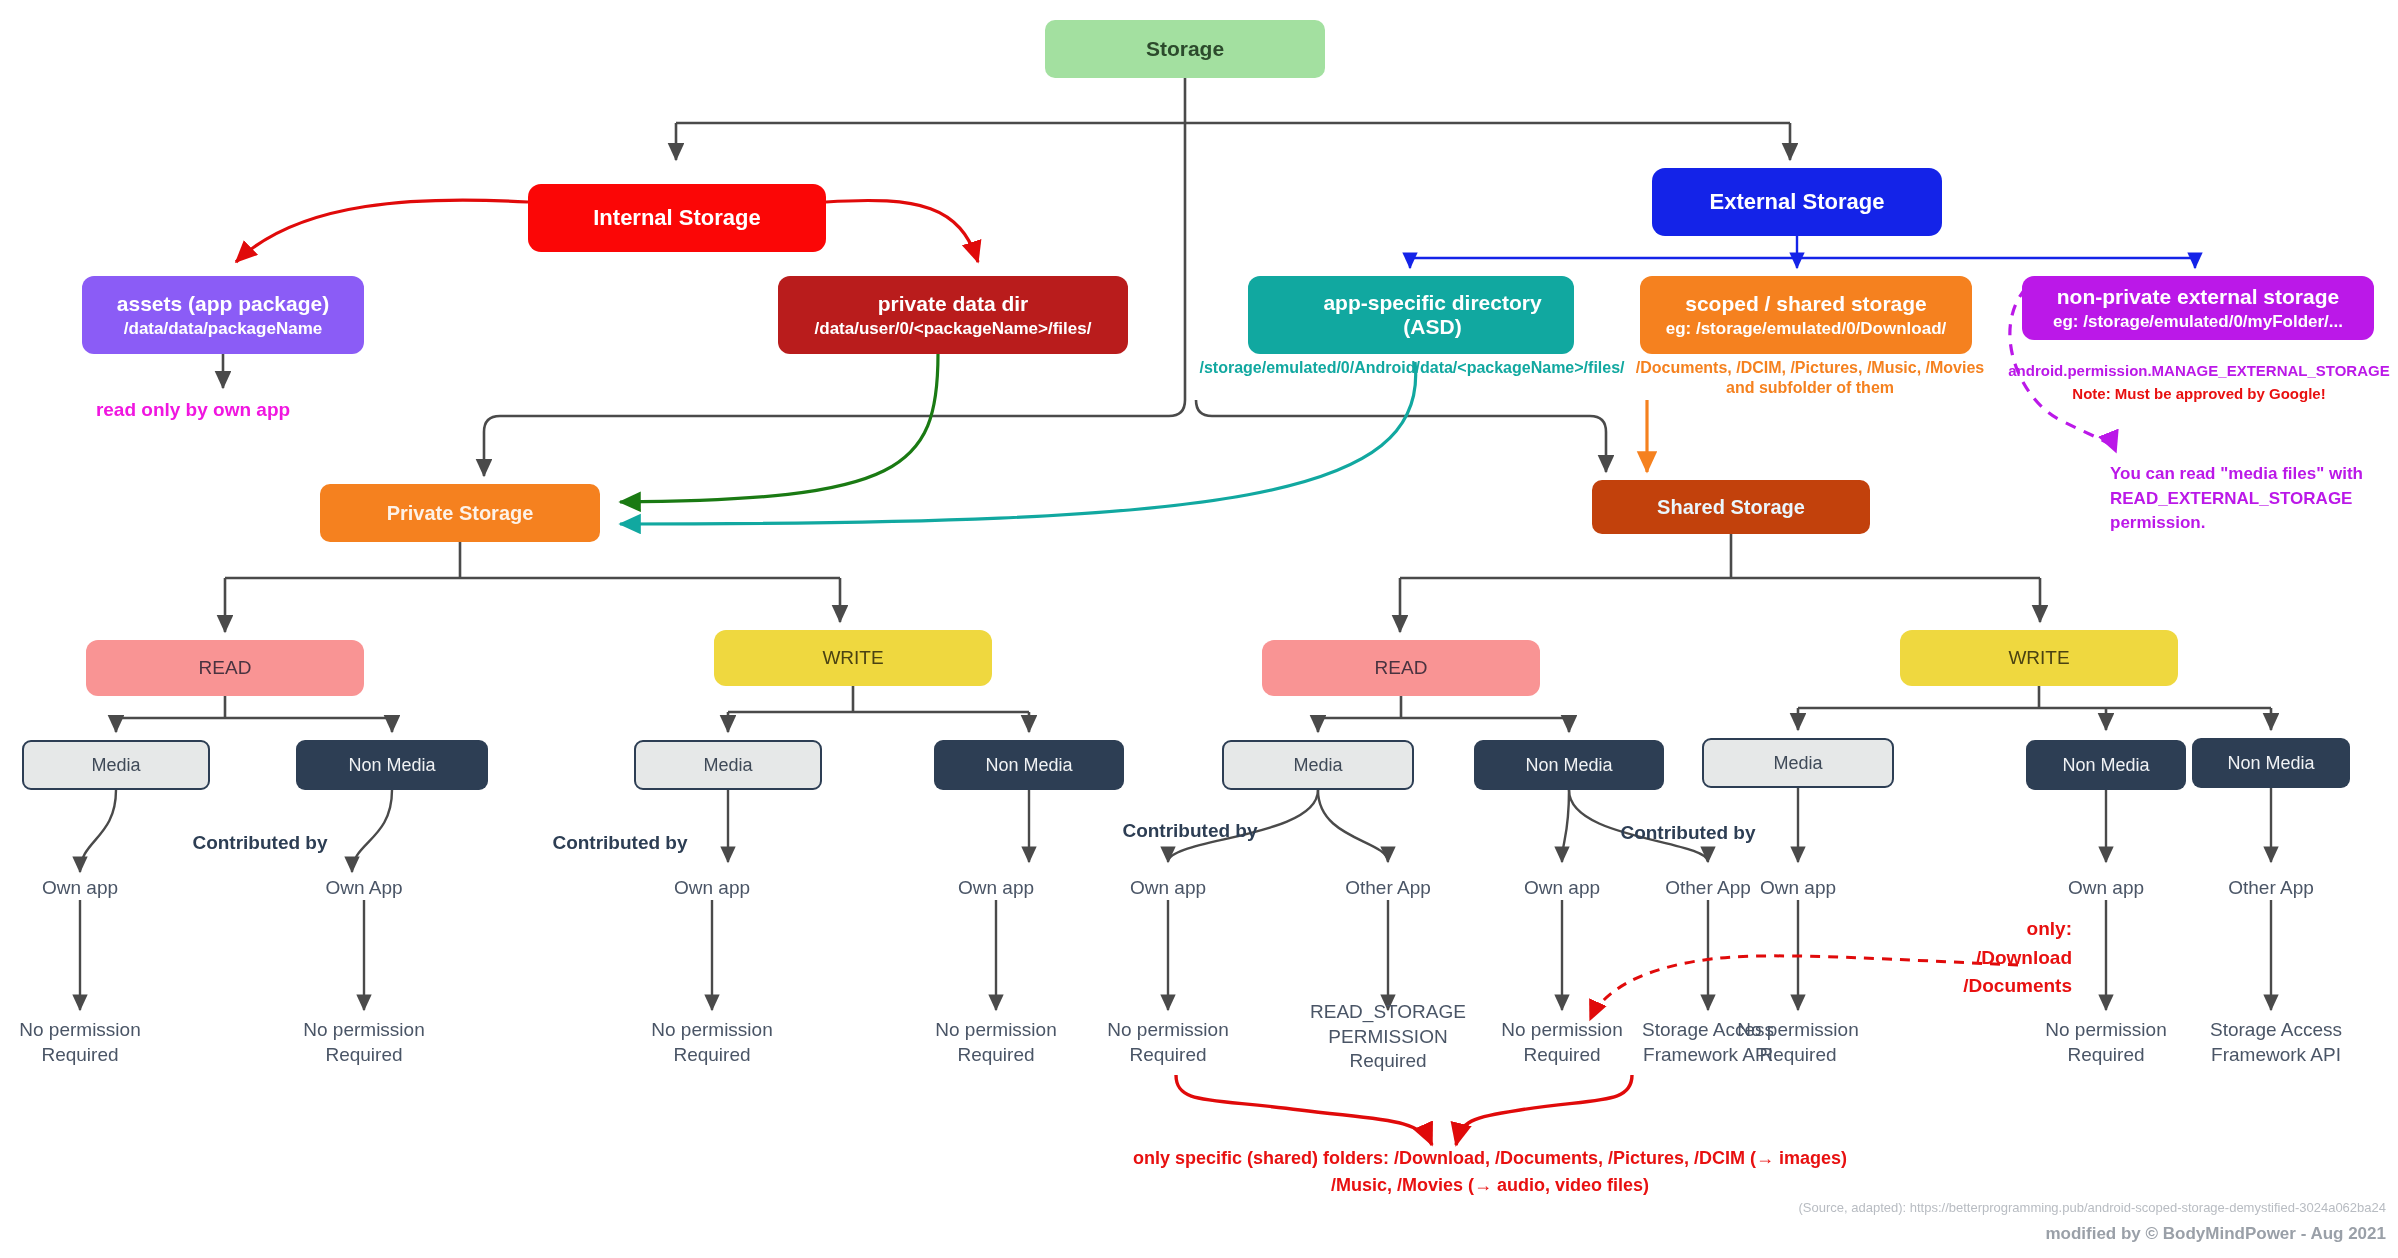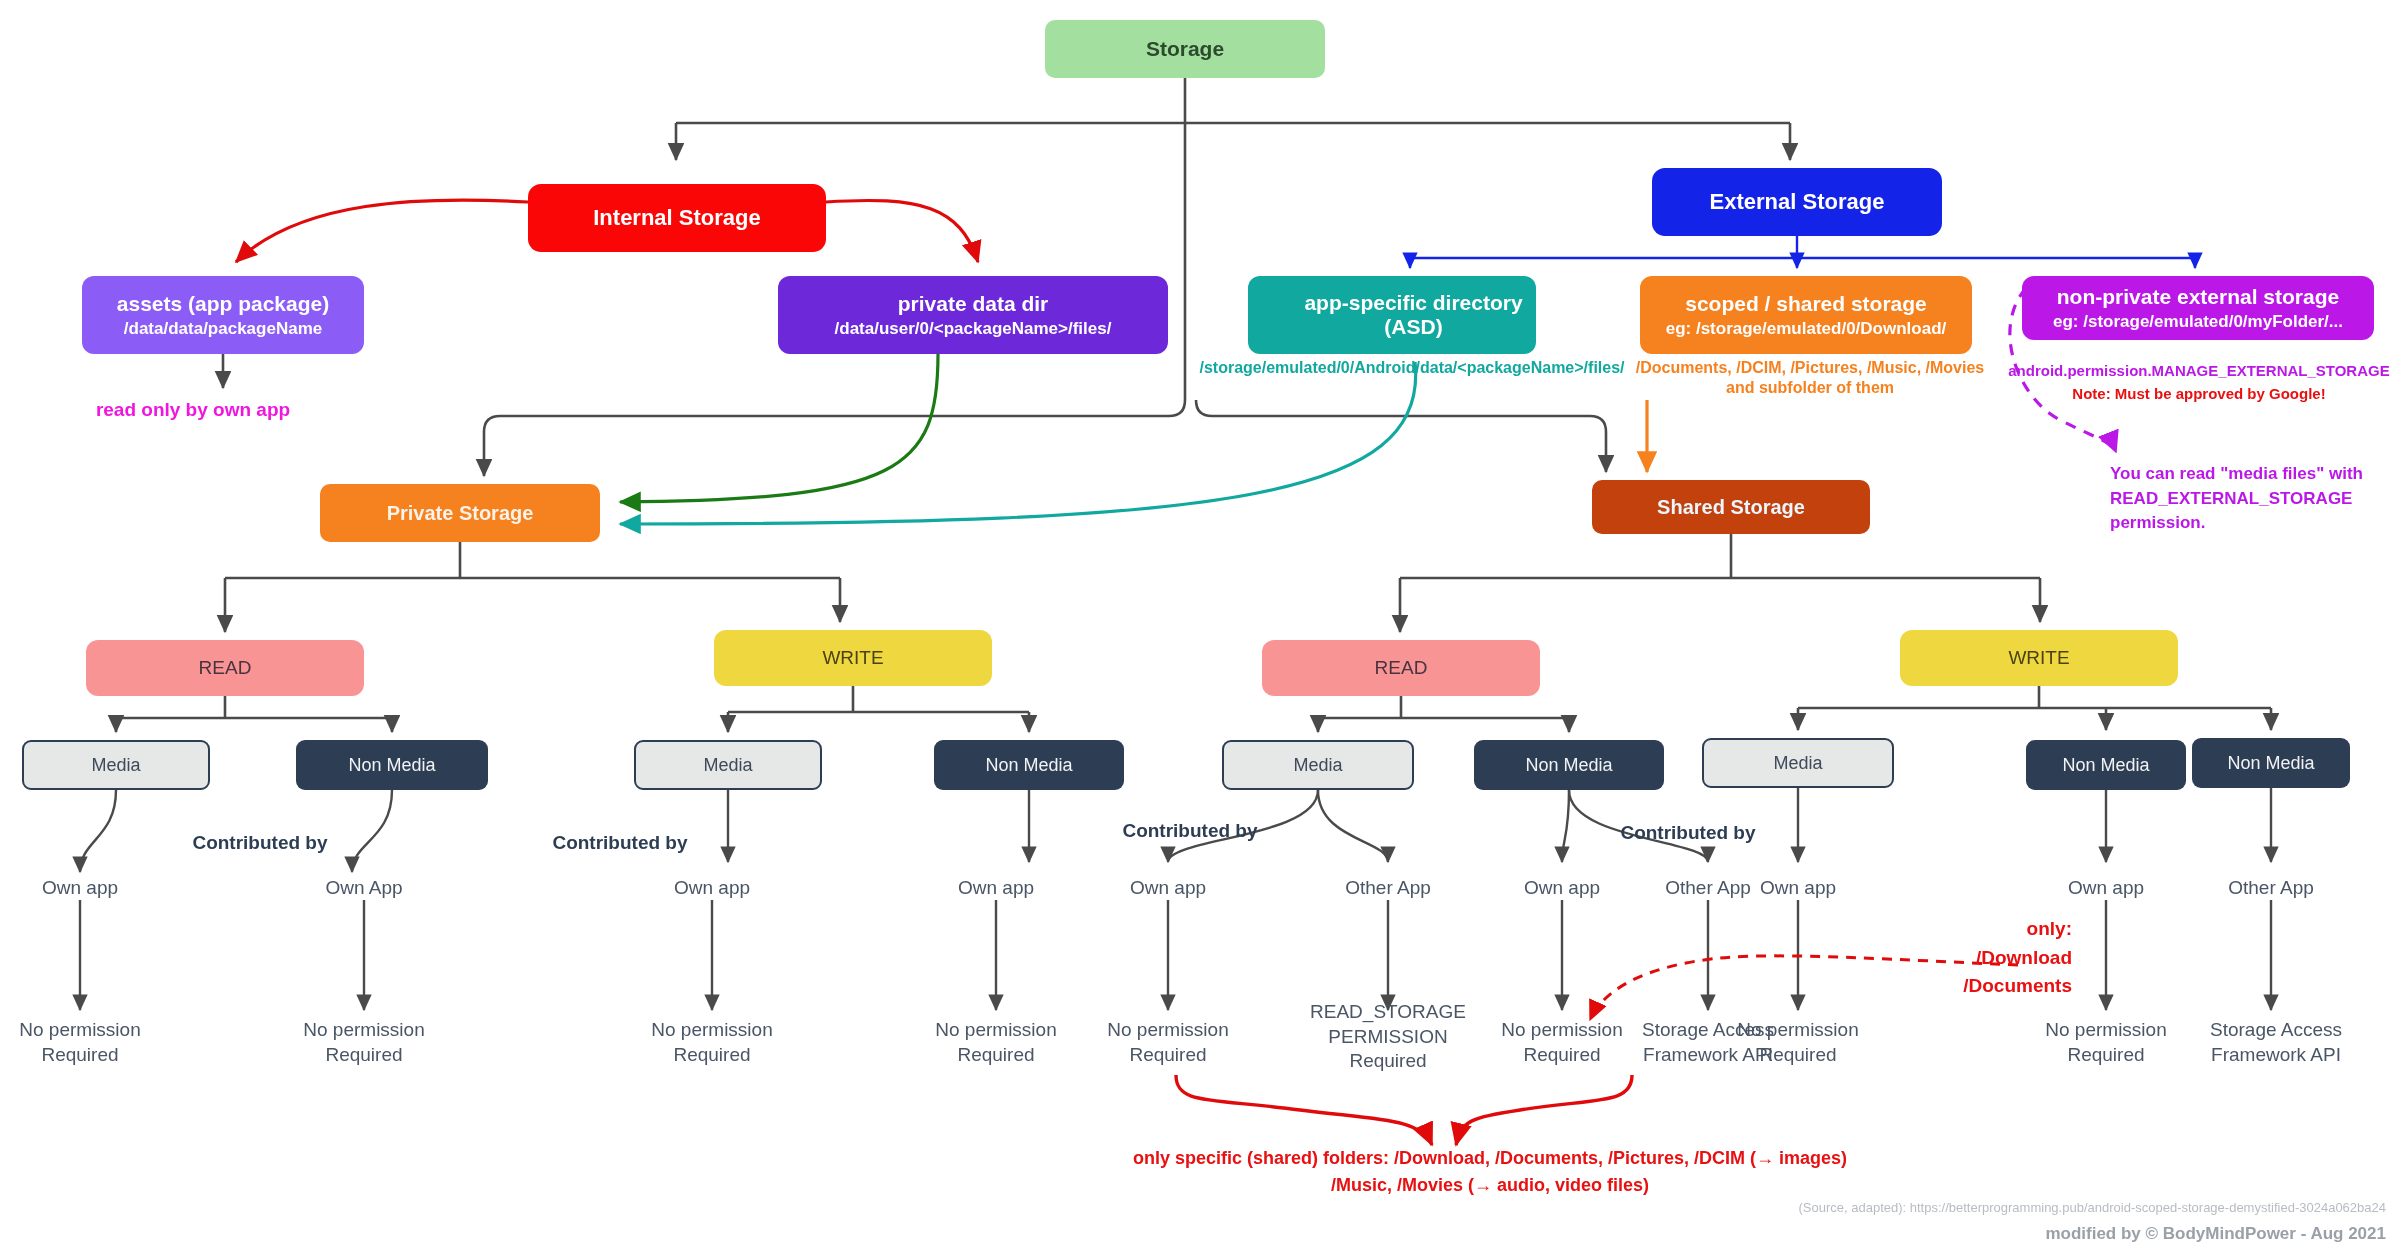--- a/index.html
+++ b/index.html
@@ -19,25 +19,25 @@
   .n-internal{left:528px;top:184px;width:298px;height:68px;background:#fb0606;
               color:#fff;font-size:22px;font-weight:bold;border-radius:13px;}
   .n-external{left:1652px;top:168px;width:290px;height:68px;background:#1423e8;
               color:#fff;font-size:22px;font-weight:bold;border-radius:13px;}
 
   
   .n-assets{left:82px;top:276px;width:282px;height:78px;background:#8b5cf6;
             color:#fff;border-radius:12px;}
   .n-assets .t1{font-size:21px;margin-bottom:3px;}
   .n-assets .t2{font-size:17px;}
-  .n-privdir{left:778px;top:276px;width:390px;height:78px;background:#6d28d9;
+  .n-privdir{left:778px;top:276px;width:350px;height:78px;background:#b91c1c;
              color:#fff;border-radius:12px;}
   .n-privdir .t1{font-size:21px;margin-bottom:3px;}
   .n-privdir .t2{font-size:17px;}
-  .n-asd{left:1248px;top:276px;width:288px;height:78px;background:#11a8a0;
+  .n-asd{left:1248px;top:276px;width:326px;height:78px;background:#11a8a0;
          color:#fff;border-radius:12px;padding-left:43px;}
   .n-asd .t1{font-size:21px;}
   .n-asd .t2{font-size:21px;}
   .n-scoped{left:1640px;top:276px;width:332px;height:78px;background:#f5811f;
             color:#fff;border-radius:12px;}
   .n-scoped .t1{font-size:21px;margin-bottom:3px;}
   .n-scoped .t2{font-size:17px;}
   .n-nonpriv{left:2022px;top:276px;width:352px;height:64px;background:#bb18e8;
              color:#fff;border-radius:12px;text-align:right;}
   .n-nonpriv .t1{font-size:21px;margin-bottom:3px;}

